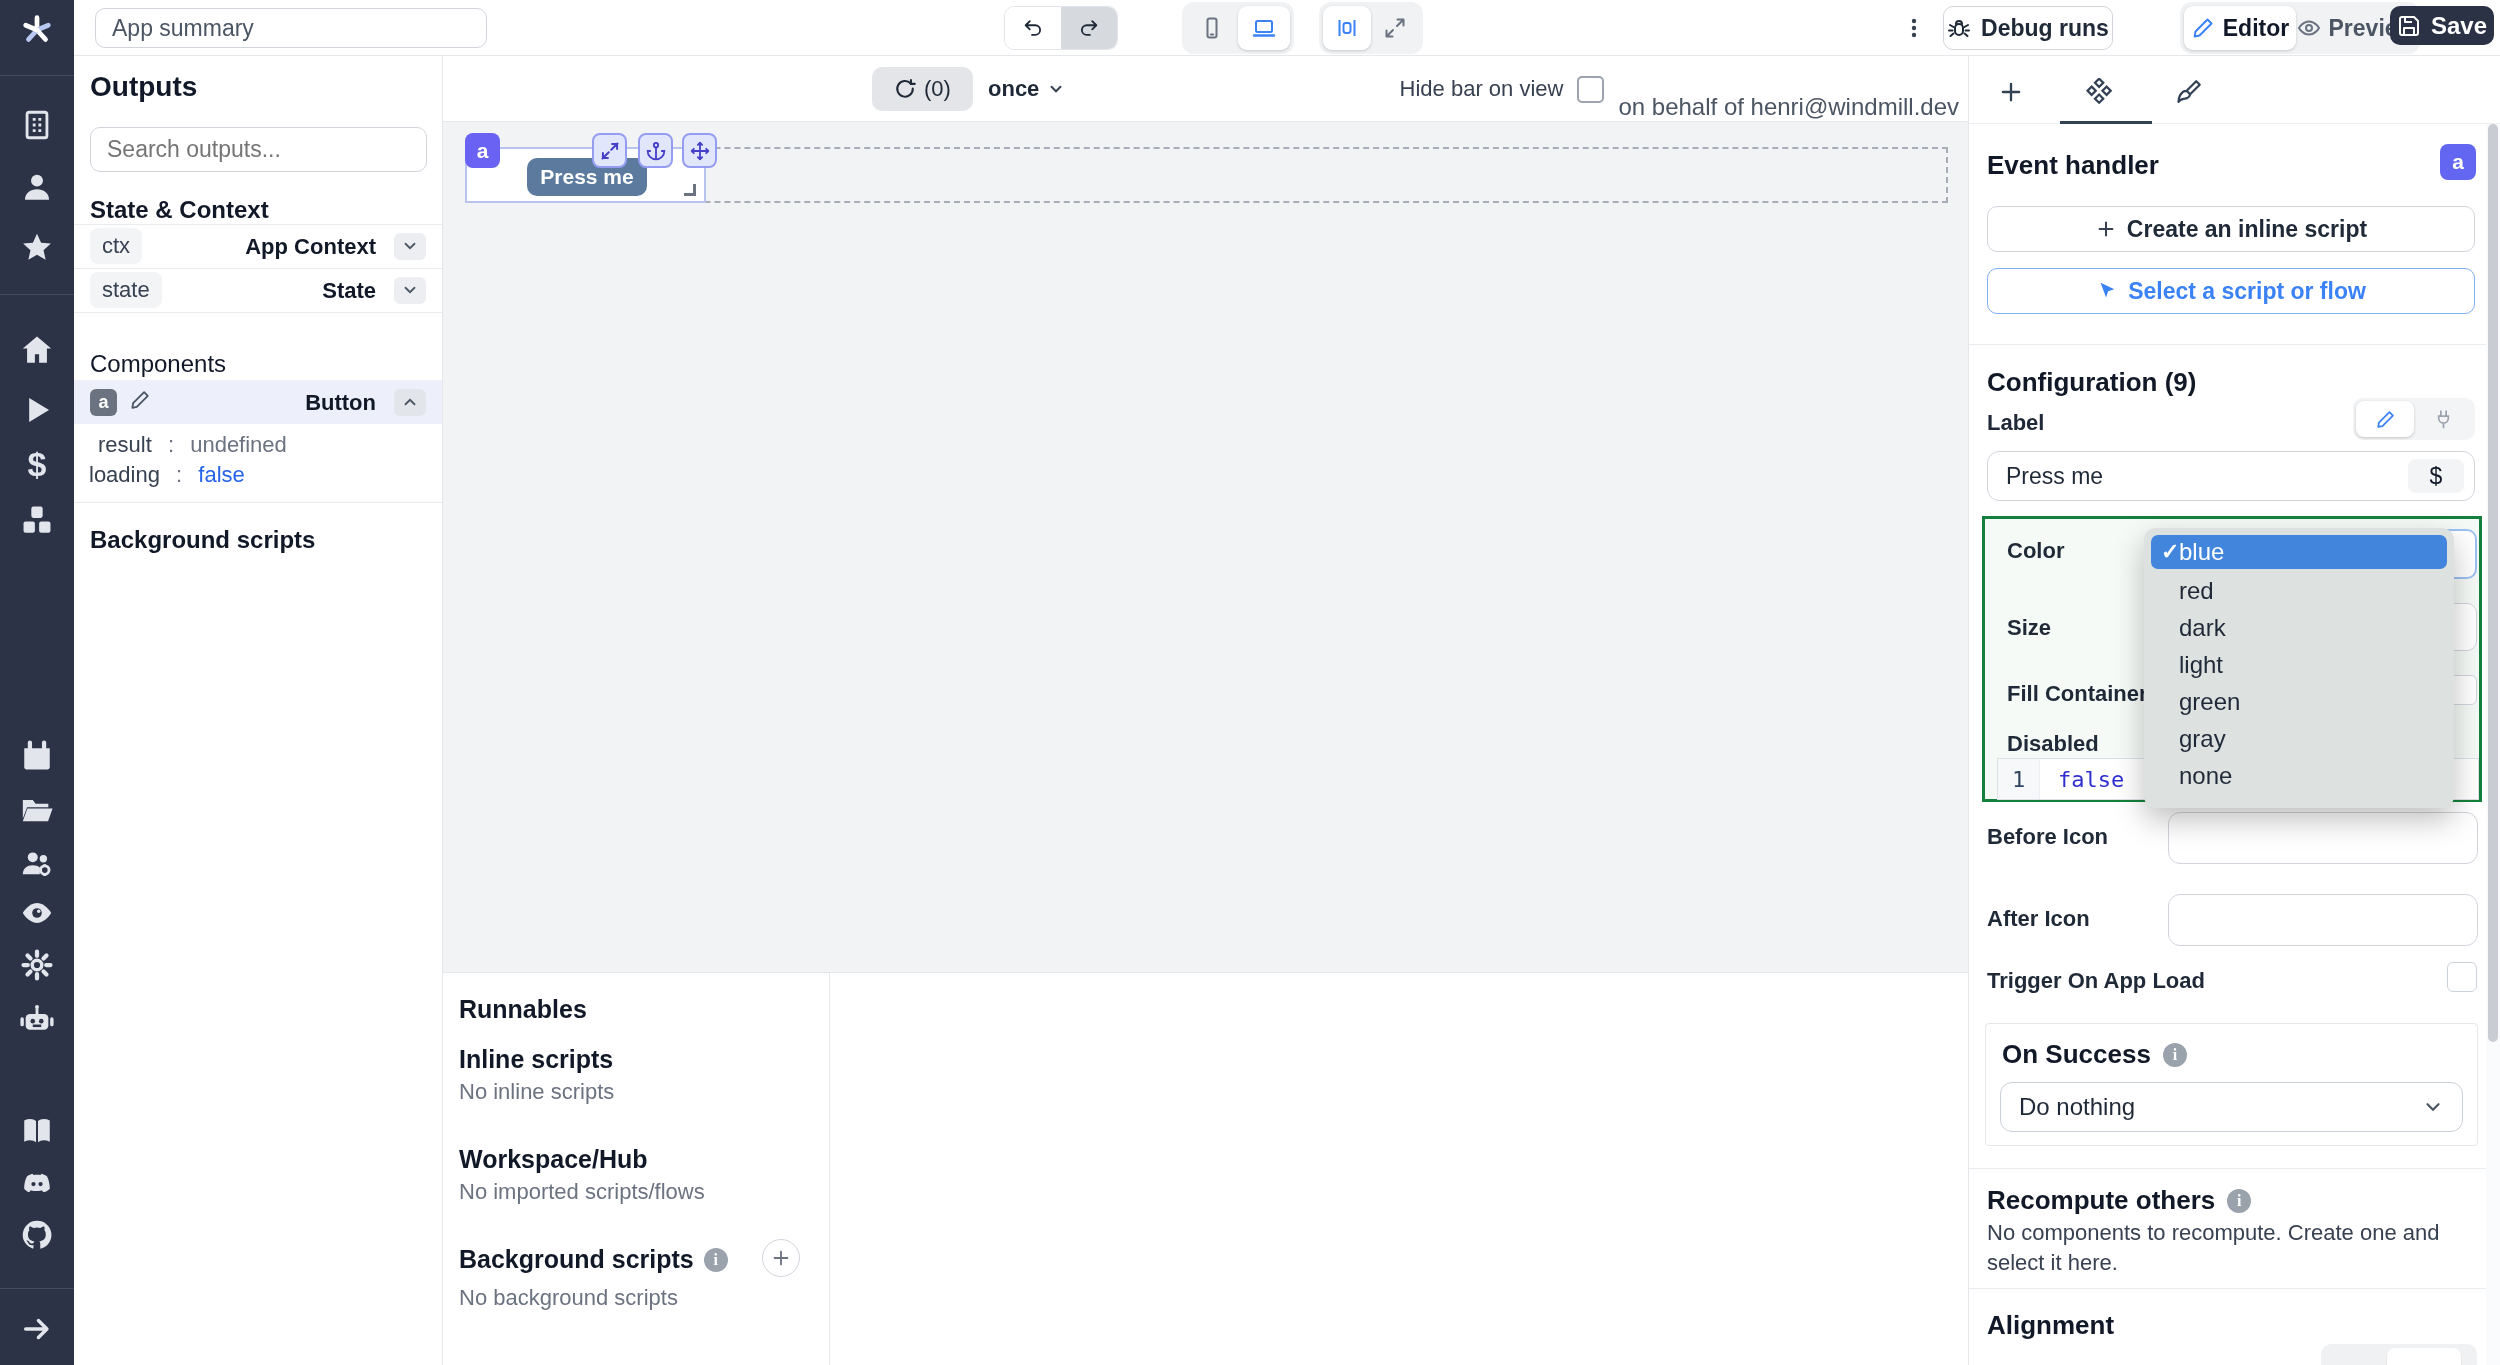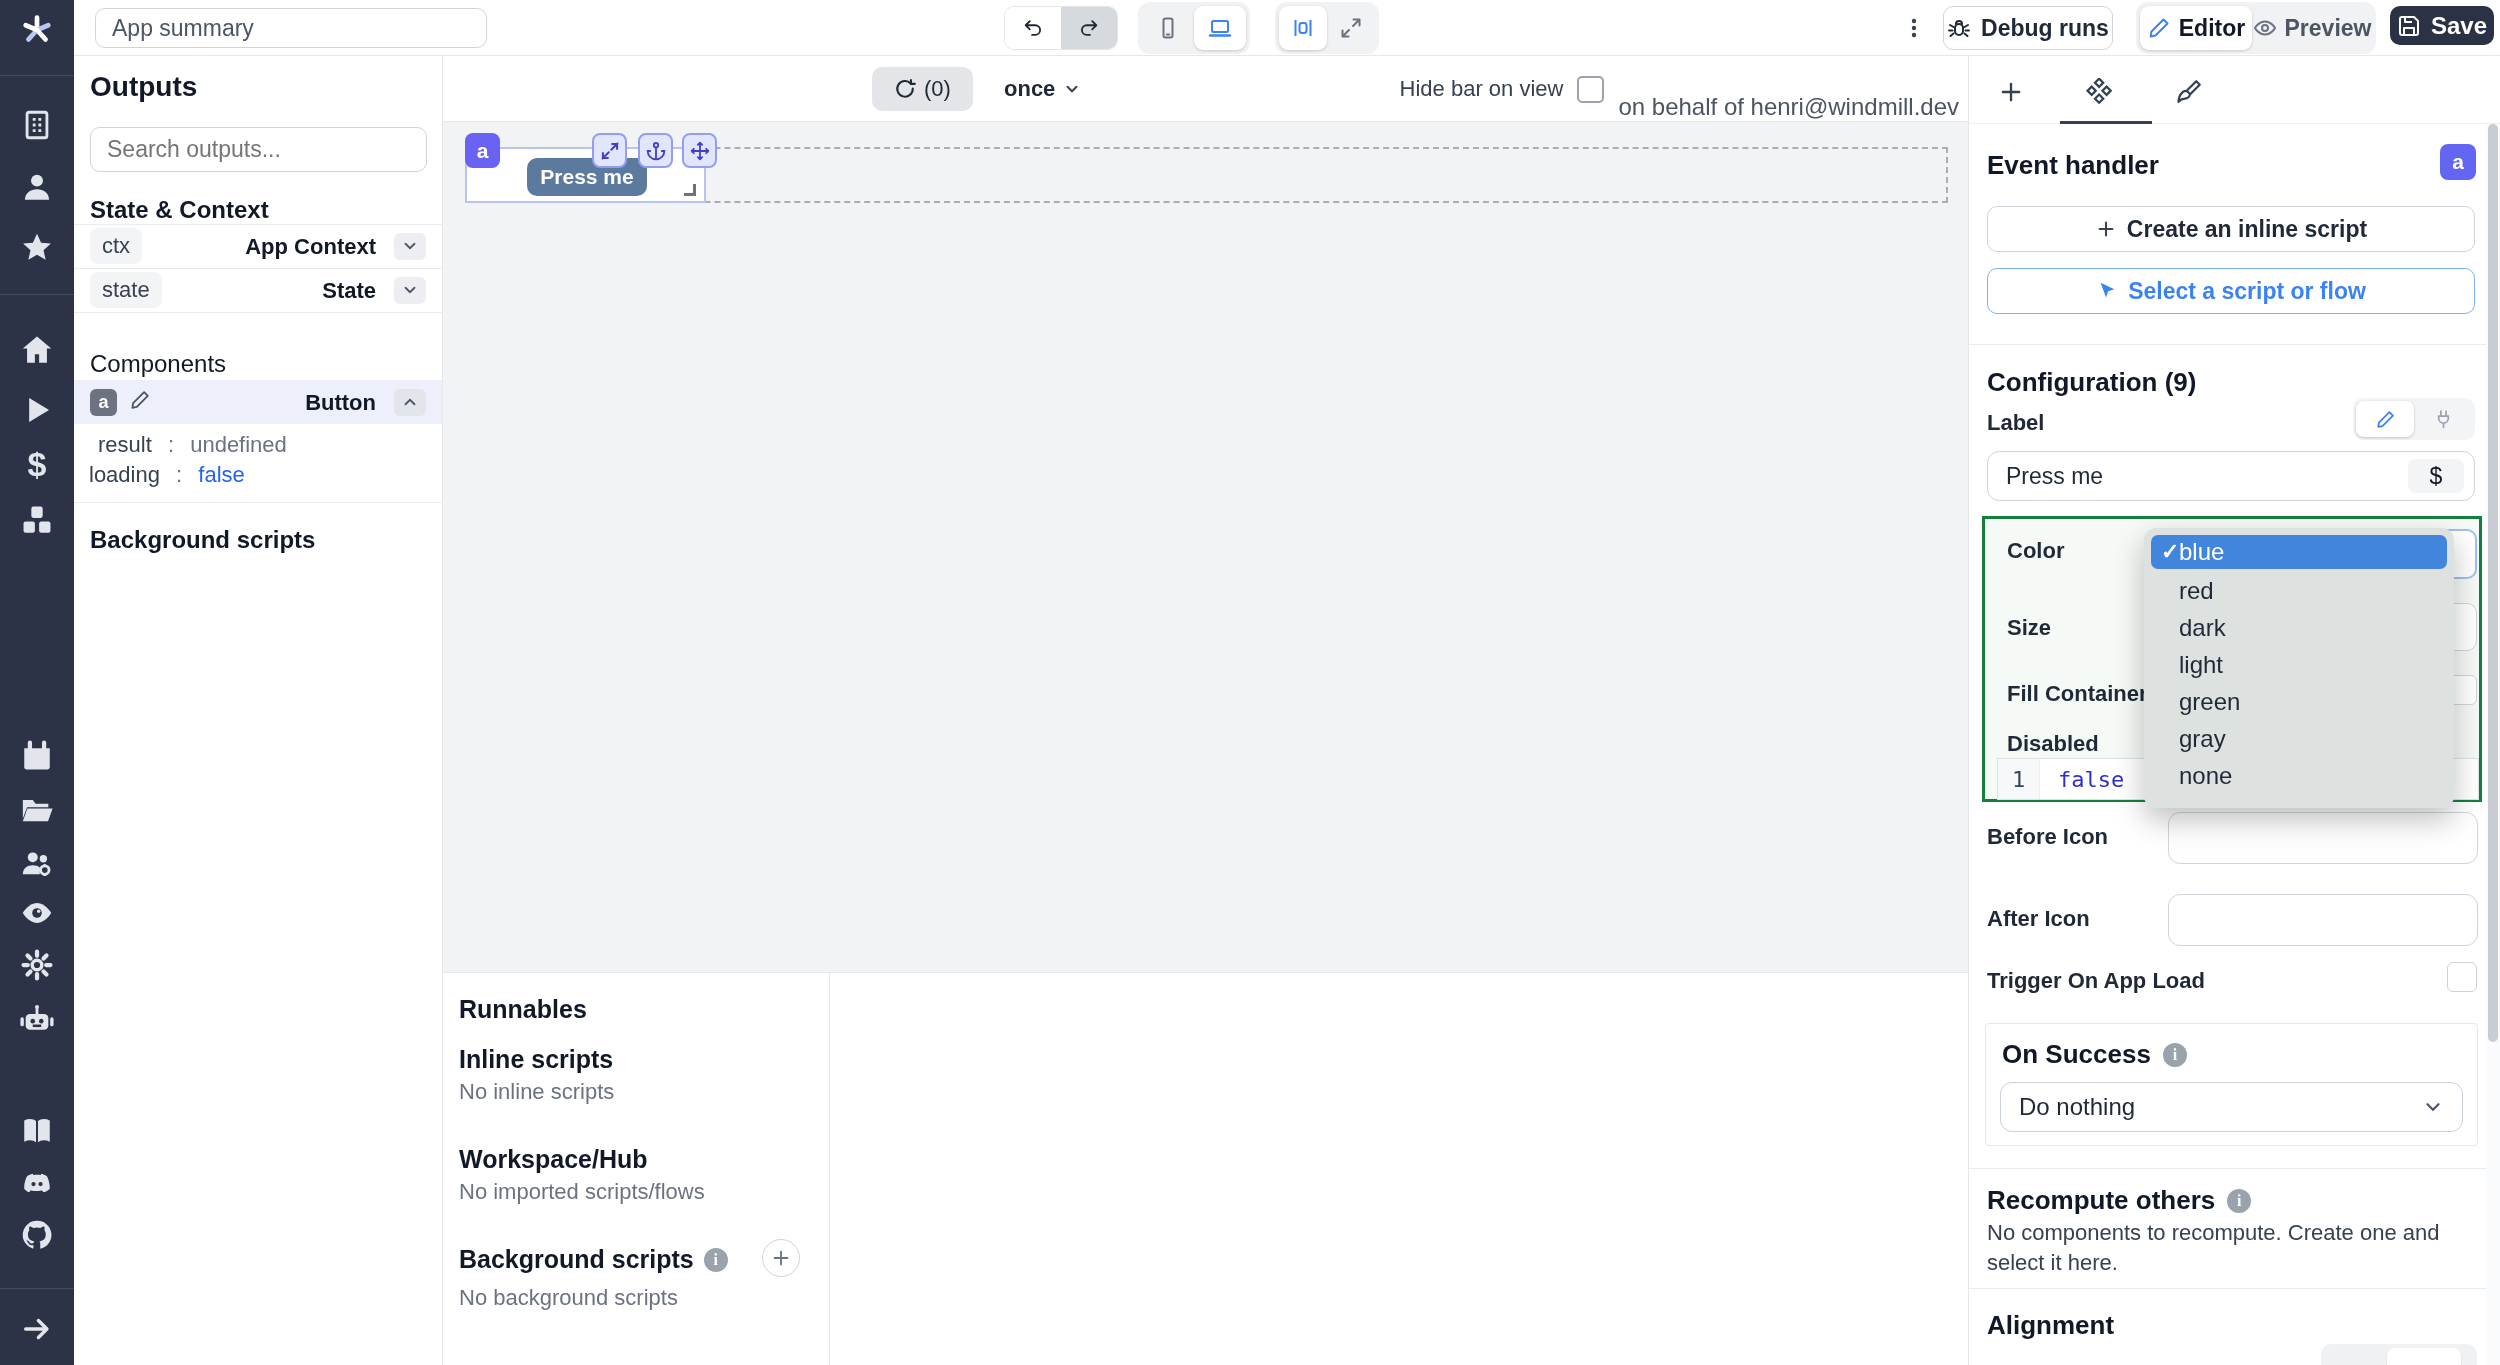--- a/index.html
+++ b/index.html
@@ -11,21 +11,21 @@
   
   .rail { position:absolute; left:0; top:0; width:74px; height:1365px; background:#2c3347; z-index:40; }
   .rail .ric { position:absolute; left:20px; width:34px; height:34px; color:#e2e6ec; }
   .rail .ric svg { width:34px; height:34px; display:block; }
   .rail-div { position:absolute; left:0; width:74px; height:1px; background:#454c60; }
 
   
   .topbar { position:absolute; left:74px; top:0; right:0; height:56px; background:#fff; border-bottom:1px solid #e5e7eb; z-index:30; }
   .title-input { position:absolute; left:21px; top:8px; width:392px; height:40px; border:1px solid #d1d5db; border-radius:10px; padding:0 16px; font-size:23px; color:#4b5563; font-family:"Liberation Sans",sans-serif; outline:none; background:#fff; }
   .btn { display:flex; align-items:center; justify-content:center; gap:10px; border-radius:10px; font-size:23px; font-weight:600; color:#1f2937; background:#fff; border:1px solid #d1d5db; cursor:pointer; }
-  .seg-group { position:absolute; display:flex; background:#f1f2f4; border-radius:12px; padding:4px; }
+  .seg-group { position:absolute; display:flex; background:#f1f2f4; border-radius:12px; padding:4px;margin-left:44px; }
   .seg { display:flex; align-items:center; justify-content:center; gap:8px; border-radius:9px; color:#6b7280; }
   .seg.active { background:#fff; box-shadow:0 1px 3px rgba(0,0,0,.18); }
   .icon24 svg { width:24px; height:24px; display:block; }
   .icon22 svg { width:22px; height:22px; display:block; }
 
   
   .outputs { position:absolute; left:74px; top:56px; width:369px; bottom:0; background:#fff; border-right:1px solid #e5e7eb; z-index:20; }
   .hline { position:absolute; left:0; right:0; height:1px; background:#e9ecef; }
   .pill-key { background:#f3f4f6; border-radius:8px; padding:5px 12px; font-size:22px; color:#374151; }
   .chev-box { width:32px; height:27px; background:#eceef1; border-radius:6px; display:flex; align-items:center; justify-content:center; color:#4b5563; }
@@ -359,21 +359,21 @@
 
   <main class="canvas">
     <div class="canvas-toolbar">
       <div class="refresh-pill">
         <svg width="22" height="22" viewBox="0 0 24 24" fill="none" stroke="#1f2937" stroke-width="2.2" stroke-linecap="round">
             <path d="M20.5 11.5A8.5 8.5 0 1118.2 6"></path>
             <path d="M18.5 2.2V6.4h4.2"></path>
           </svg>
         <span>(0)</span>
       </div>
-      <div class="abs" style="left:545px; top:0; height:66px; display:flex; align-items:center; gap:8px; font-size:22px; font-weight:600; color:#1f2937;margin-left:16px;">
+      <div class="abs" style="left:545px; top:0; height:66px; display:flex; align-items:center; gap:8px; font-size:22px; font-weight:600; color:#1f2937;">
         <span>once</span>
         <svg width="18" height="18" viewBox="0 0 24 24" fill="none" stroke="#374151" stroke-width="2.6" stroke-linecap="round">
             <path d="M6 9l6 6 6-6"></path>
           </svg>
       </div>
       <div class="ct-right">
         <span style="font-size:22px; color:#374151;">Hide bar on view</span>
         <span class="checkbox" style="width:27px; height:27px;"></span>
         <span style="font-size:24px; color:#4b5563;margin-top:35px;">on behalf of henri@windmill.dev</span>
       </div>

